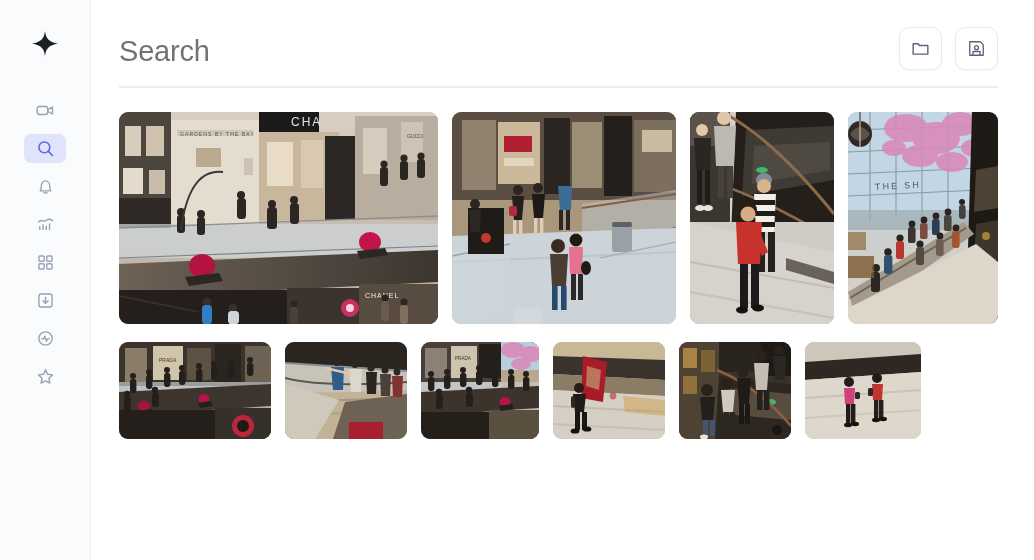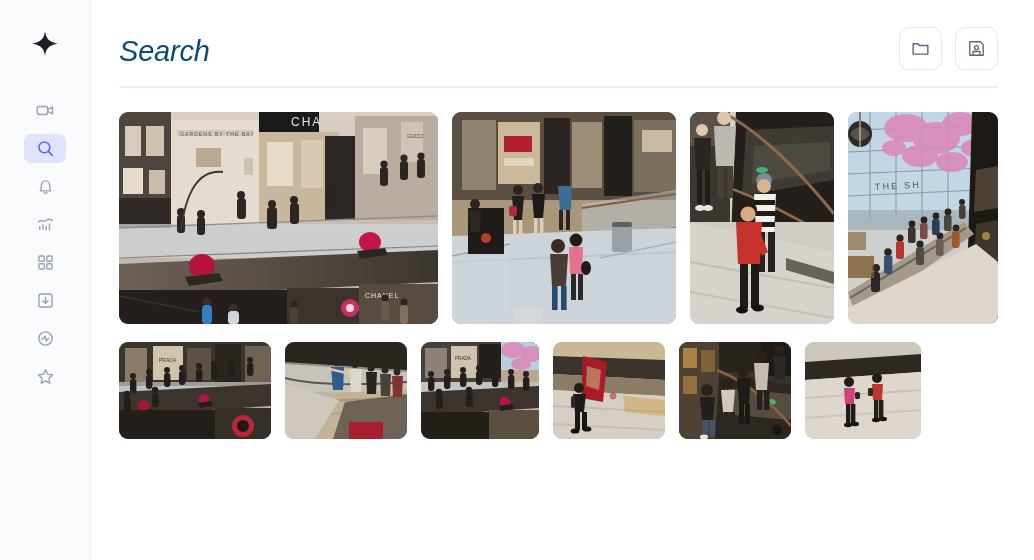--- a/index.html
+++ b/index.html
@@ -79,25 +79,24 @@
     display: flex;
     align-items: flex-start;
     justify-content: space-between;
     padding: 22px 36px 0 0;
     height: 70px;
   }
 
   .page-title {
     font-size: 29px;
     font-weight: 400;
-    color: #0c4a6e;
+    color: #737373;
     letter-spacing: -0.2px;
     line-height: 34px;
     padding-top: 12px;
-    font-style: italic;
   }
 
   .header-actions {
     display: flex;
     gap: 13px;
     padding-top: 5px;
   }
 
   .icon-btn {
     width: 43px;

